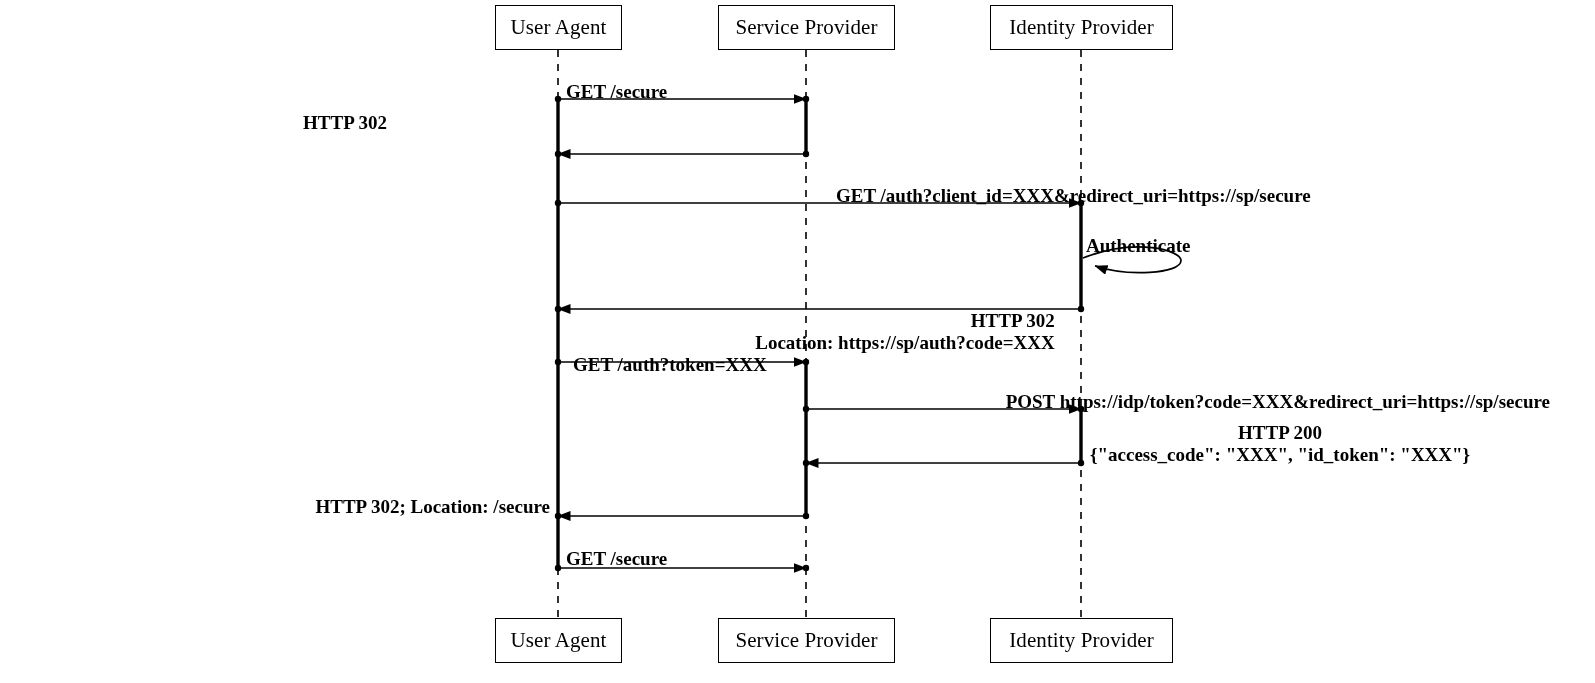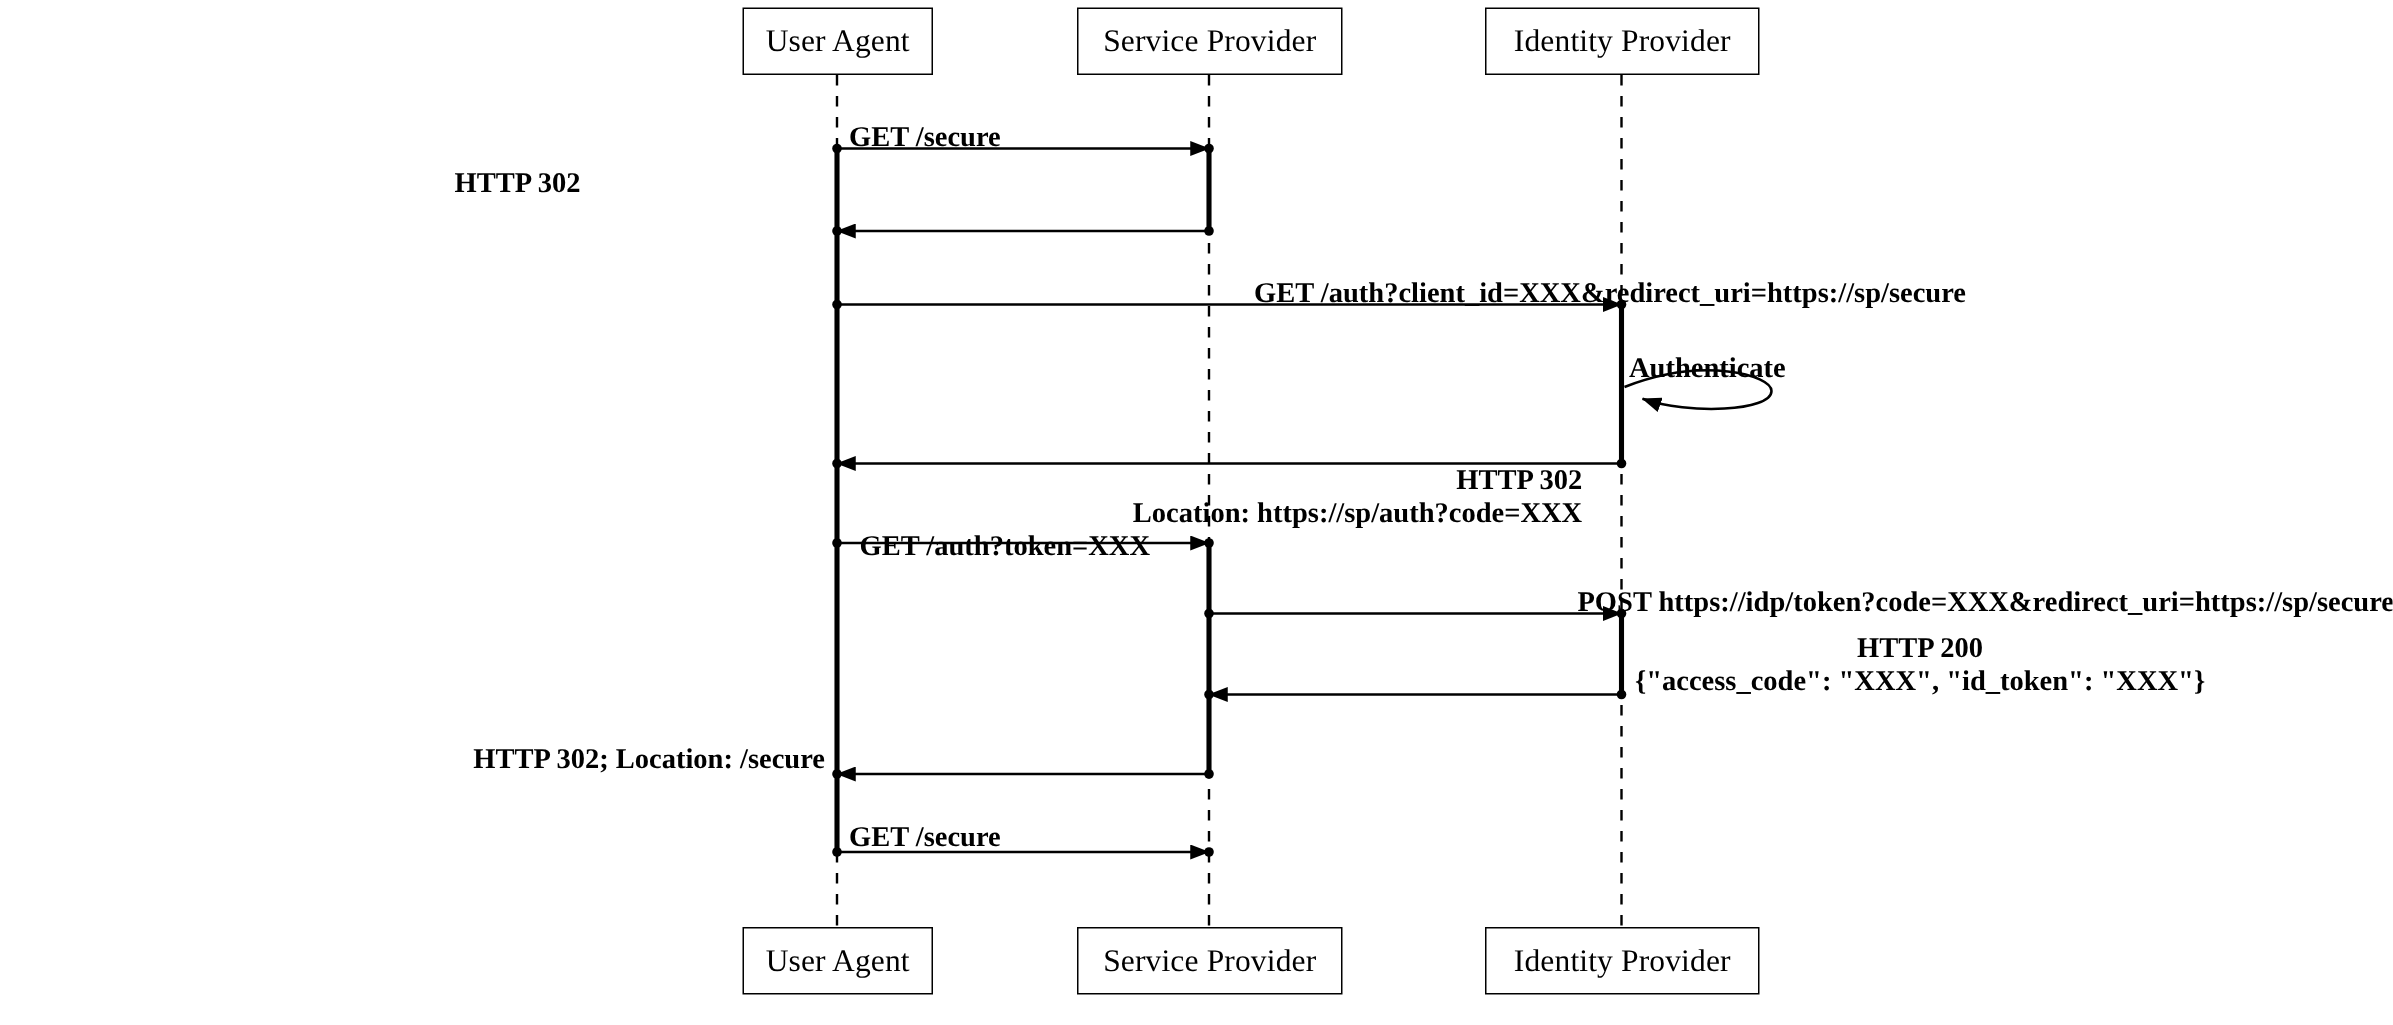--- a/index.html
+++ b/index.html
@@ -137,21 +137,21 @@
     <div class="msg-label" style="left: 1086px; top: 235px;">
       <div>Authenticate</div>
     </div>
     <div class="msg-label two-line lbl-center" style="left: 905px; top: 310px;">
       <div>HTTP 302</div>
       <div>Location: https://sp/auth?code=XXX</div>
     </div>
     <div class="msg-label" style="left: 573px; top: 354px;">
       <div>GET /auth?token=XXX</div>
     </div>
-    <div class="msg-label lbl-right" style="left: 1550px; top: 391px; margin-left: 46px;">
+    <div class="msg-label lbl-right" style="left: 1550px; top: 391px;">
       <div>POST https://idp/token?code=XXX&amp;redirect_uri=https://sp/secure</div>
     </div>
     <div class="msg-label two-line" style="left: 1090px; top: 422px; text-align: center;">
       <div>HTTP 200</div>
       <div>{"access_code": "XXX", "id_token": "XXX"}</div>
     </div>
     <div class="msg-label lbl-right" style="left: 550px; top: 496px;">
       <div>HTTP 302; Location: /secure</div>
     </div>
     <div class="msg-label" style="left: 566px; top: 548px;">

